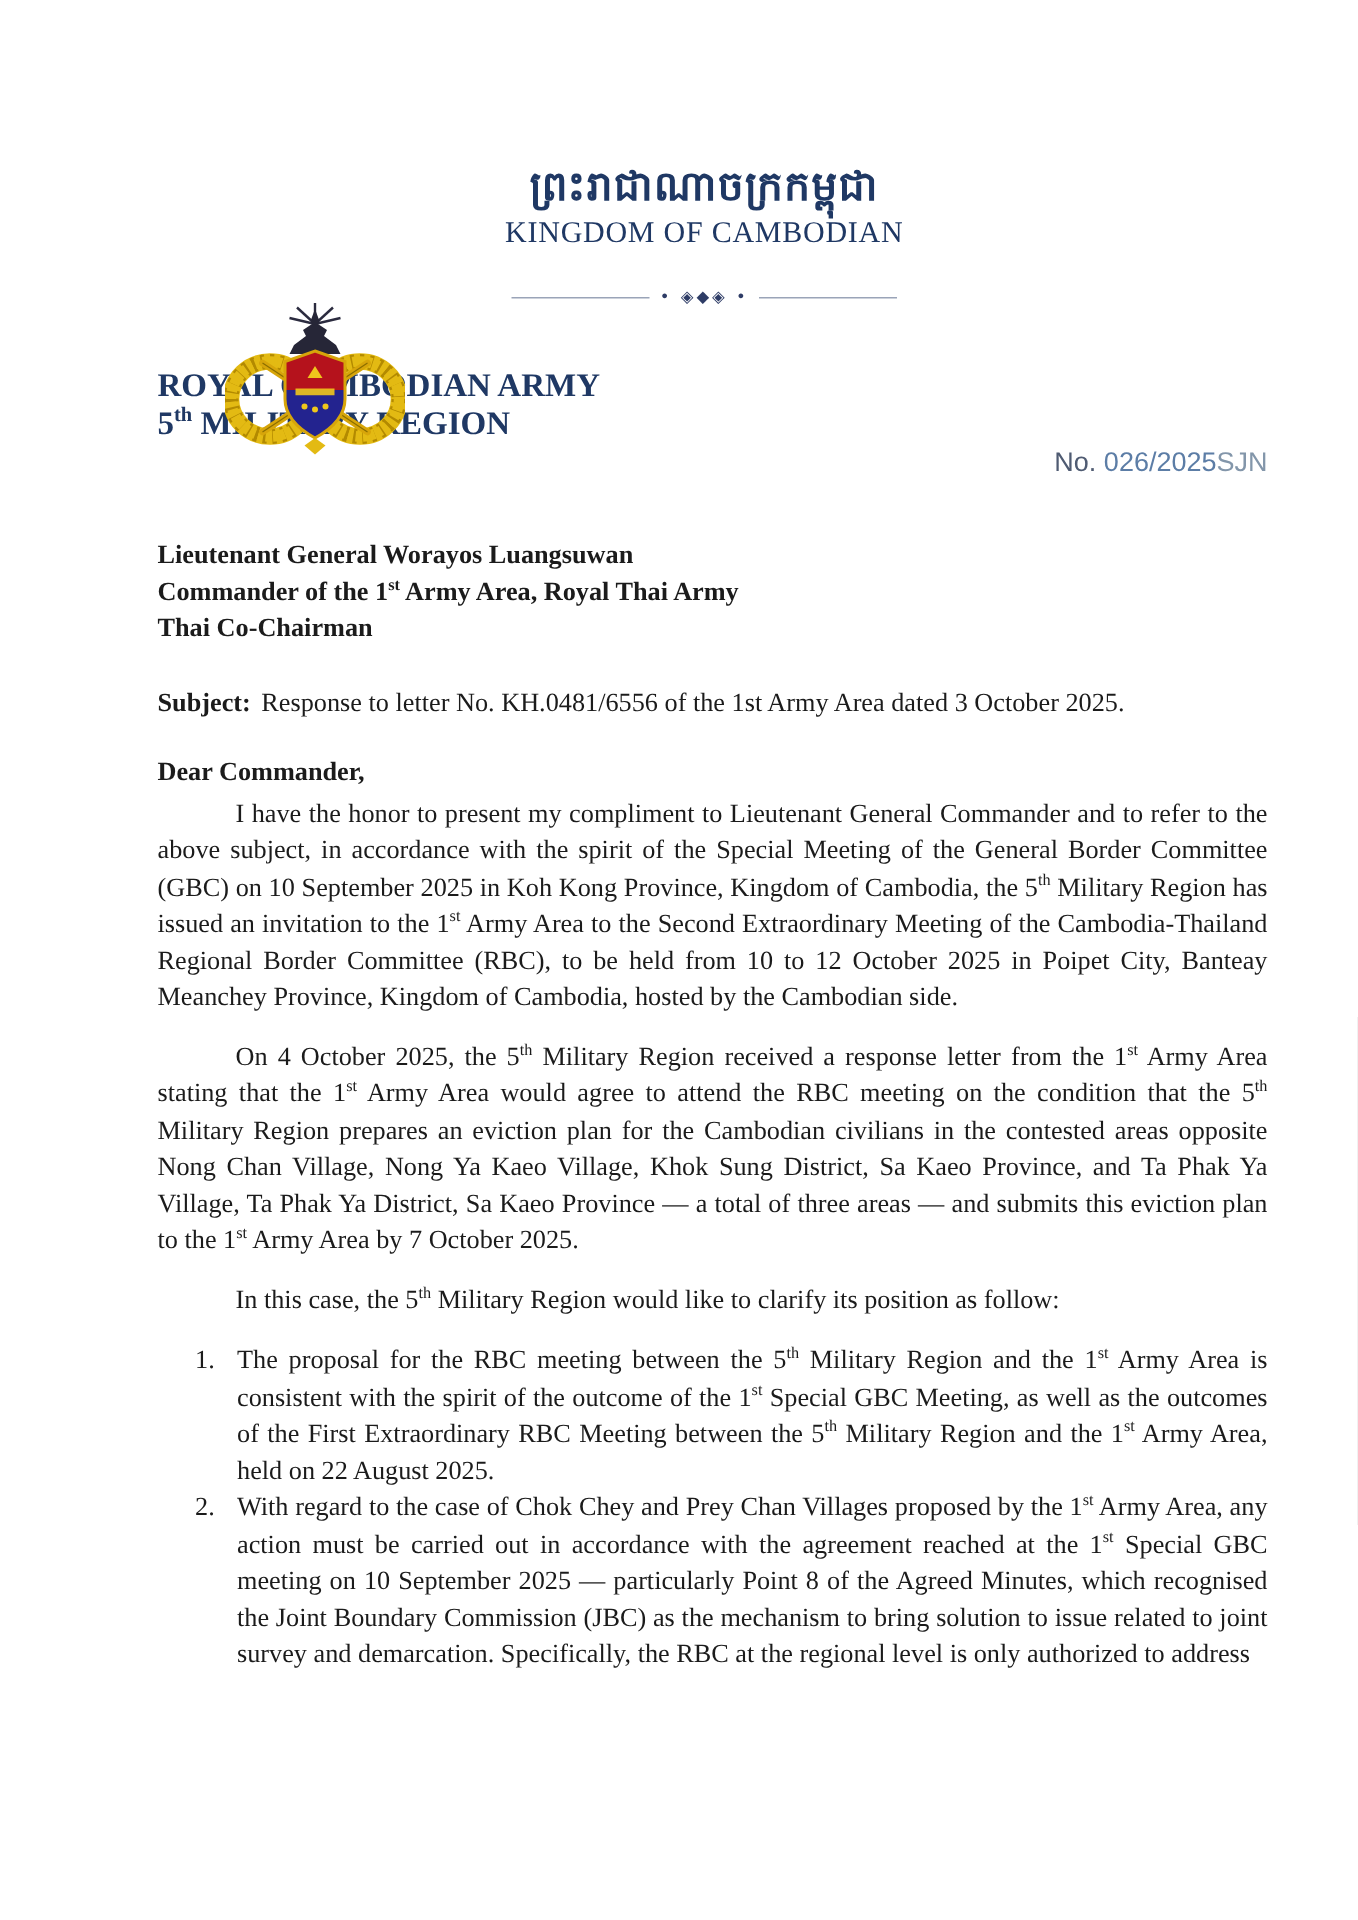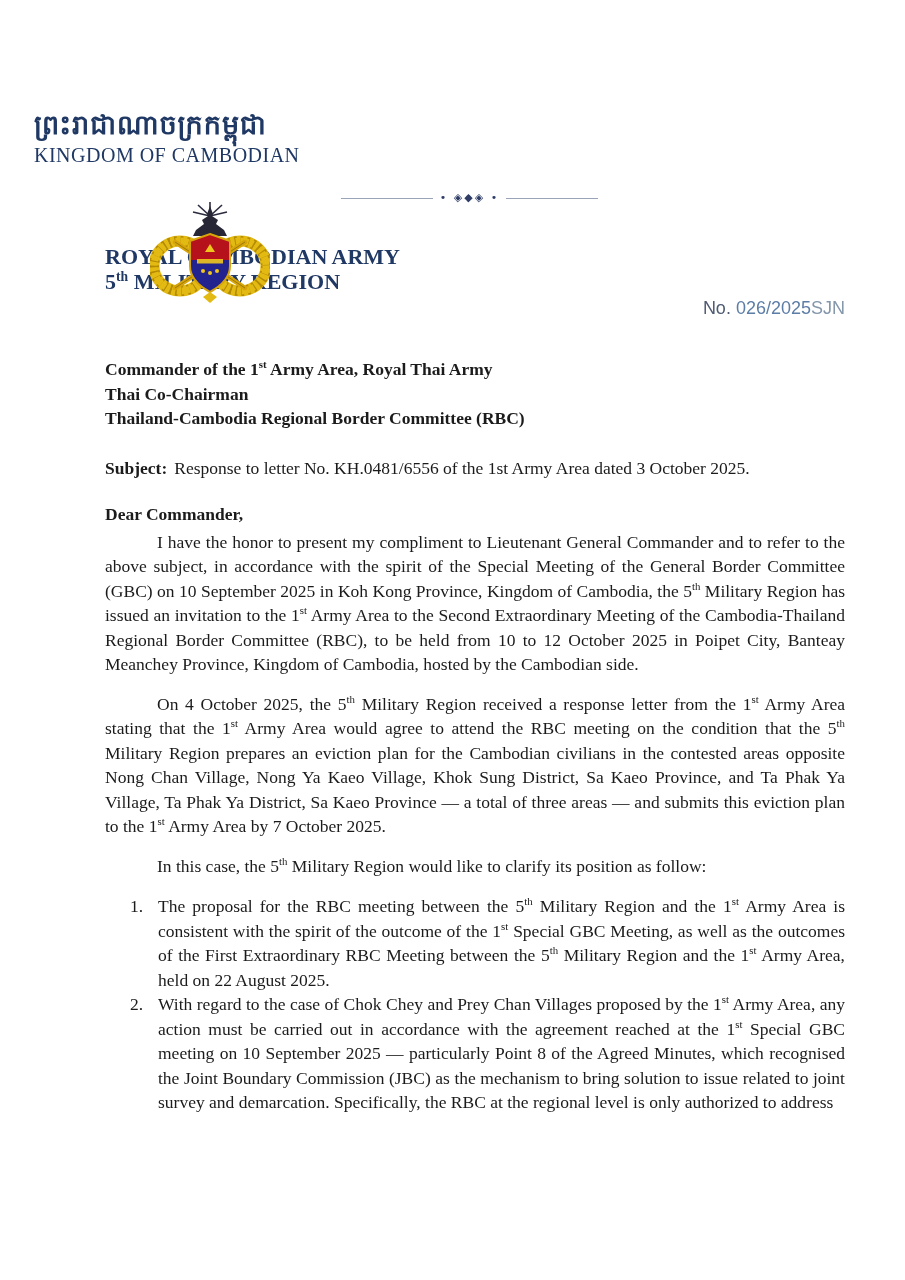--- a/index.html
+++ b/index.html
@@ -12,21 +12,21 @@
     overflow: hidden;
     font-family: "Liberation Serif", "DejaVu Serif", serif;
     color: #1b1b1b;
   }
   .content { padding: 0 60px 0 105px; }
 
   
   .nat-header {
     padding-top: 108px;
     padding-left: 34px;   
-    text-align: left;
+    text-align: center;
     color: #1f3864;
   }
   .khmer-title {
     font-family: "DejaVu Sans", sans-serif;
     font-weight: bold;
     font-size: 27px;
     line-height: 34px;
     letter-spacing: 1px;
   }
   .kingdom-en {
@@ -197,23 +197,23 @@
       <div class="org-line">5<sup>th</sup> MILITARY REGION</div>
       <div class="ref-row">
         <div class="ref-no">
           <span class="no-label">No.</span>
           <span class="no-number">026/2025</span><span class="no-suffix">SJN</span>
         </div>
       </div>
     </div>
 
     <div class="recipient">
+      <div>Lieutenant General Worayos Luangsuwan</div>
       <div>Commander of the 1<sup>st</sup> Army Area, Royal Thai Army</div>
       <div>Thai Co-Chairman</div>
-      <div>Thailand-Cambodia Regional Border Committee (RBC)</div>
     </div>
 
     <div class="subject-line">
       <span class="subject-label">Subject:</span><span>Response to letter No. KH.0481/6556 of the 1st Army Area dated 3 October 2025.</span>
     </div>
 
     <div class="salutation">Dear Commander,</div>
 
     <p class="para">I have the honor to present my compliment to Lieutenant General Commander and to refer to the above subject, in accordance with the spirit of the Special Meeting of the General Border Committee (GBC) on 10 September 2025 in Koh Kong Province, Kingdom of Cambodia, the 5<sup>th</sup> Military Region has issued an invitation to the 1<sup>st</sup> Army Area to the Second Extraordinary Meeting of the Cambodia-Thailand Regional Border Committee (RBC), to be held from 10 to 12 October 2025 in Poipet City, Banteay Meanchey Province, Kingdom of Cambodia, hosted by the Cambodian side.</p>
     <p class="para spaced">On 4 October 2025, the 5<sup>th</sup> Military Region received a response letter from the 1<sup>st</sup> Army Area stating that the 1<sup>st</sup> Army Area would agree to attend the RBC meeting on the condition that the 5<sup>th</sup> Military Region prepares an eviction plan for the Cambodian civilians in the contested areas opposite Nong Chan Village, Nong Ya Kaeo Village, Khok Sung District, Sa Kaeo Province, and Ta Phak Ya Village, Ta Phak Ya District, Sa Kaeo Province — a total of three areas — and submits this eviction plan to the 1<sup>st</sup> Army Area by 7 October 2025.</p>

